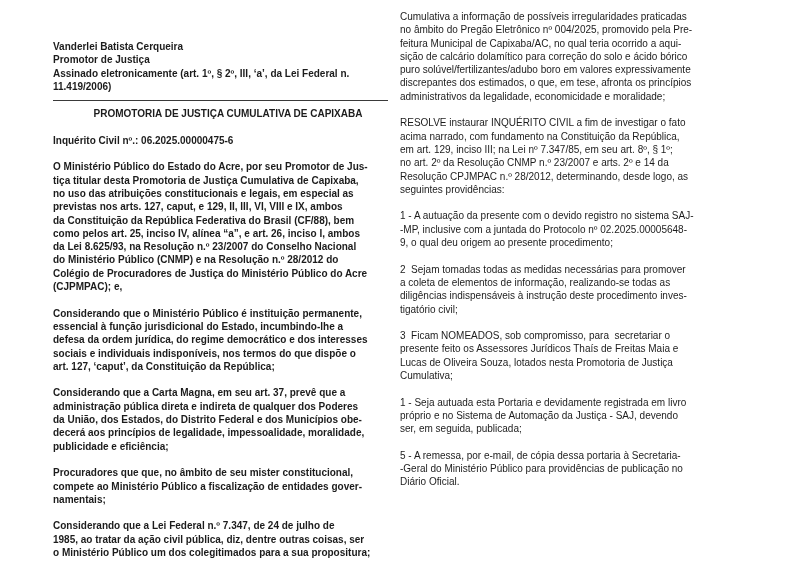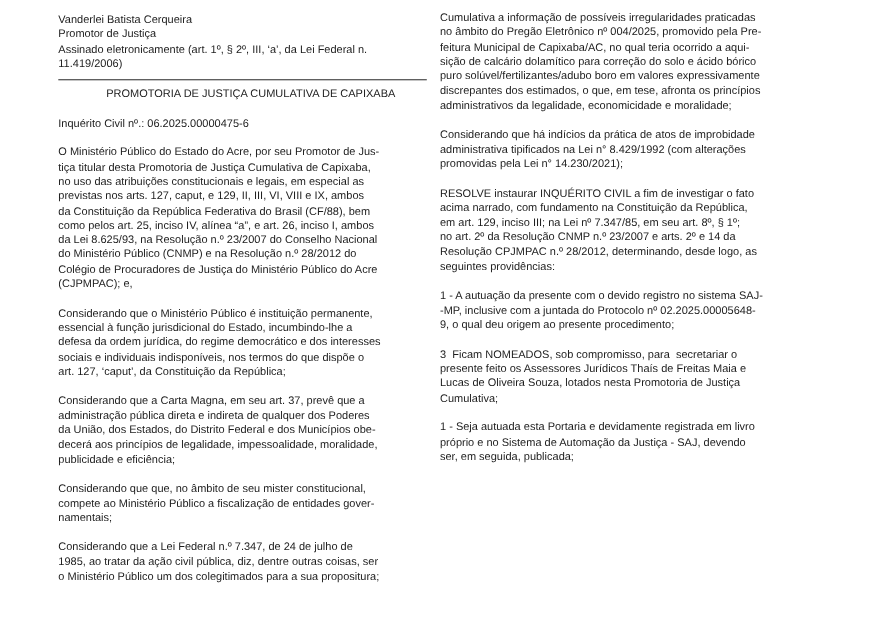--- a/index.html
+++ b/index.html
@@ -17,22 +17,23 @@
       font-size: 10px;
       line-height: 13.3px;
       color: #1c1c1c;
       font-weight: 400;
     }
     .col {
       position: absolute;
     }
     .col-left {
       left: 53px;
-      top: 12px;
+      top: 40px;
       width: 350px;
+      font-weight: bold;
     }
     .col-right {
       left: 400px;
       top: 10px;
       width: 390px;
     }
     .para {
       white-space: pre-wrap;
       margin: 13.3px 0 0 0;
     }
@@ -76,50 +77,54 @@
     <div class="para">Considerando que o Ministério Público é instituição permanente,
 essencial à função jurisdicional do Estado, incumbindo-lhe a
 defesa da ordem jurídica, do regime democrático e dos interesses
 sociais e individuais indisponíveis, nos termos do que dispõe o
 art. 127, ‘caput’, da Constituição da República;</div>
     <div class="para">Considerando que a Carta Magna, em seu art. 37, prevê que a
 administração pública direta e indireta de qualquer dos Poderes
 da União, dos Estados, do Distrito Federal e dos Municípios obe-
 decerá aos princípios de legalidade, impessoalidade, moralidade,
 publicidade e eficiência;</div>
-    <div class="para">Considerando que que, no âmbito de seu mister constitucional,
+    <div class="para">Procuradores que que, no âmbito de seu mister constitucional,
 compete ao Ministério Público a fiscalização de entidades gover-
 namentais;</div>
     <div class="para">Considerando que a Lei Federal n.º 7.347, de 24 de julho de
 1985, ao tratar da ação civil pública, diz, dentre outras coisas, ser
 o Ministério Público um dos colegitimados para a sua propositura;</div>
   </div>
 
   <div class="col col-right">
     <div class="para">Cumulativa a informação de possíveis irregularidades praticadas
 no âmbito do Pregão Eletrônico nº 004/2025, promovido pela Pre-
 feitura Municipal de Capixaba/AC, no qual teria ocorrido a aqui-
 sição de calcário dolamítico para correção do solo e ácido bórico
 puro solúvel/fertilizantes/adubo boro em valores expressivamente
 discrepantes dos estimados, o que, em tese, afronta os princípios
 administrativos da legalidade, economicidade e moralidade;</div>
-    <div class="para">Considerando que há indícios da prática de atos de improbidade
-administrativa tipificados na Lei n° 8.429/1992 (com alterações
-promovidas pela Lei n° 14.230/2021);</div>
     <div class="para">RESOLVE instaurar INQUÉRITO CIVIL a fim de investigar o fato
 acima narrado, com fundamento na Constituição da República,
 em art. 129, inciso III; na Lei nº 7.347/85, em seu art. 8º, § 1º;
 no art. 2º da Resolução CNMP n.º 23/2007 e arts. 2º e 14 da
 Resolução CPJMPAC n.º 28/2012, determinando, desde logo, as
 seguintes providências:</div>
     <div class="para">1 - A autuação da presente com o devido registro no sistema SAJ-
 -MP, inclusive com a juntada do Protocolo nº 02.2025.00005648-
 9, o qual deu origem ao presente procedimento;</div>
+    <div class="para">2  Sejam tomadas todas as medidas necessárias para promover
+a coleta de elementos de informação, realizando-se todas as
+diligências indispensáveis à instrução deste procedimento inves-
+tigatório civil;</div>
     <div class="para">3  Ficam NOMEADOS, sob compromisso, para  secretariar o
 presente feito os Assessores Jurídicos Thaís de Freitas Maia e
 Lucas de Oliveira Souza, lotados nesta Promotoria de Justiça
 Cumulativa;</div>
     <div class="para">1 - Seja autuada esta Portaria e devidamente registrada em livro
 próprio e no Sistema de Automação da Justiça - SAJ, devendo
 ser, em seguida, publicada;</div>
+    <div class="para">5 - A remessa, por e-mail, de cópia dessa portaria à Secretaria-
+-Geral do Ministério Público para providências de publicação no
+Diário Oficial.</div>
   </div>
 
 </div>
 
 </body></html>

